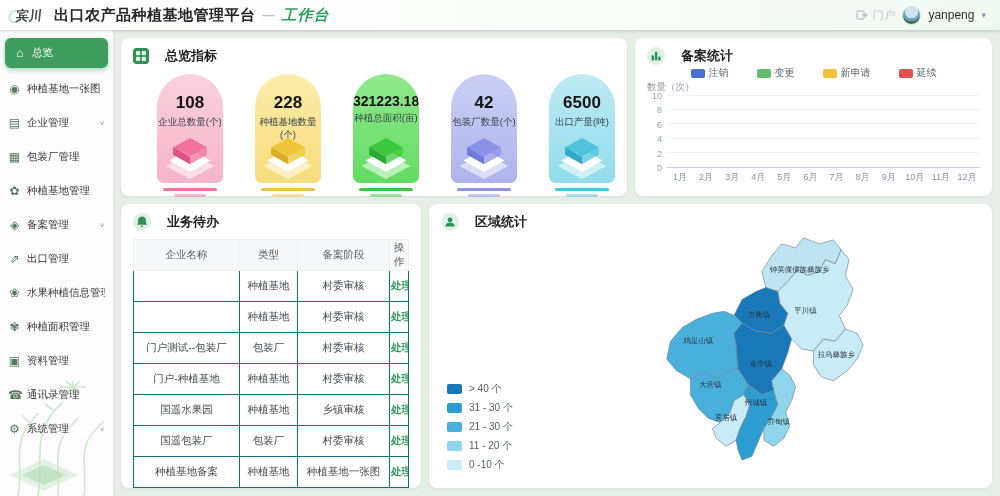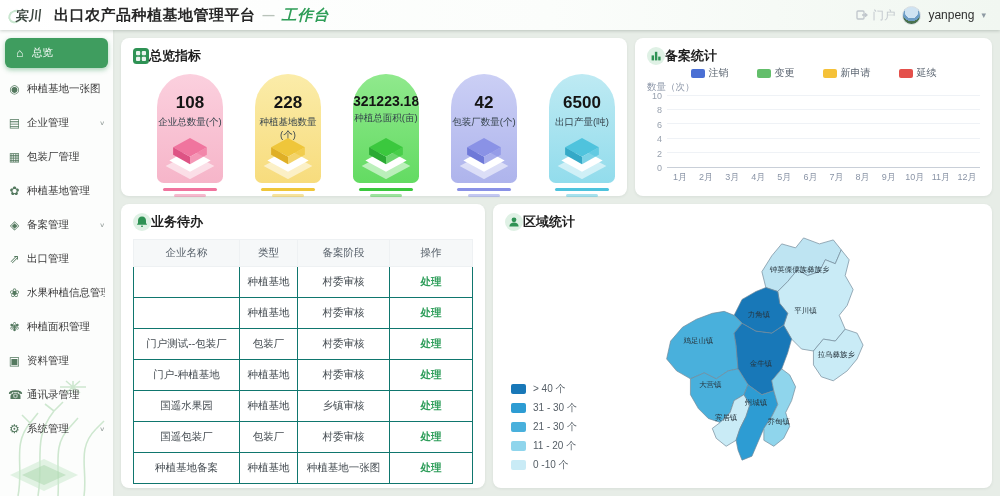--- a/index.html
+++ b/index.html
@@ -60,23 +60,23 @@
   .deco { position:absolute; left:0; bottom:0; z-index:1; }
   main { flex:1; min-width:0; padding:8px; display:flex; flex-direction:column; gap:8px; }
   .row1 { display:flex; gap:8px; height:158px; flex:none; }
   .row2 { display:flex; gap:8px; flex:1; min-height:0; }
   .card {
     background:#fff; border-radius:8px; padding:9px 12px;
     box-shadow:0 1px 3px rgba(35,70,48,.08);
   }
   .overview-card { width:506px; flex:none; }
   .filing-card { flex:1; min-width:0; }
-  .todo-card { width:364px; flex:none; }
+  .todo-card { width:300px; flex:none; }
   .regional-card { flex:1; position:relative; min-width:0; }
-  .sec-head { display:flex; align-items:center; gap:0; font-weight:bold; font-size:13px; color:#1f1f1f; }
+  .sec-head { display:flex; align-items:center; gap:16px; font-weight:bold; font-size:13px; color:#1f1f1f; }
   
   .stat-row { display:flex; justify-content:space-between; margin-top:9px; }
   .stat { width:90px; text-align:center;padding-left:24px; }
   .arch {
     height:109px; border-radius:45px 45px 9px 9px; position:relative; padding-top:20px;
     background:linear-gradient(180deg, var(--bg1), var(--bg2));
     overflow:hidden;
   }
   .stat-value { font-size:17px; font-weight:bold; color:#141414; line-height:1.1; }
   .stat-value.small { font-size:14px; }

